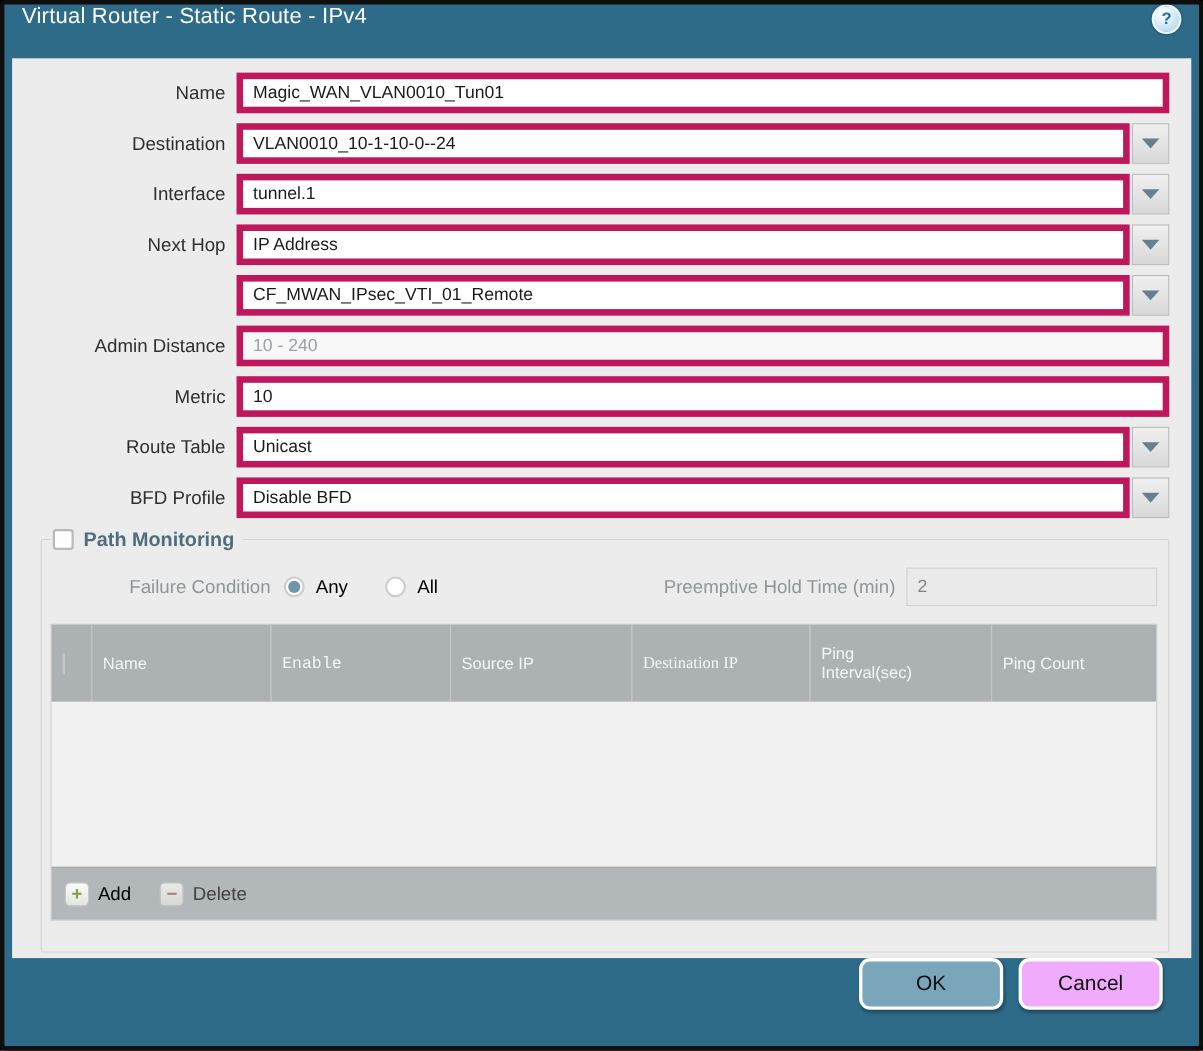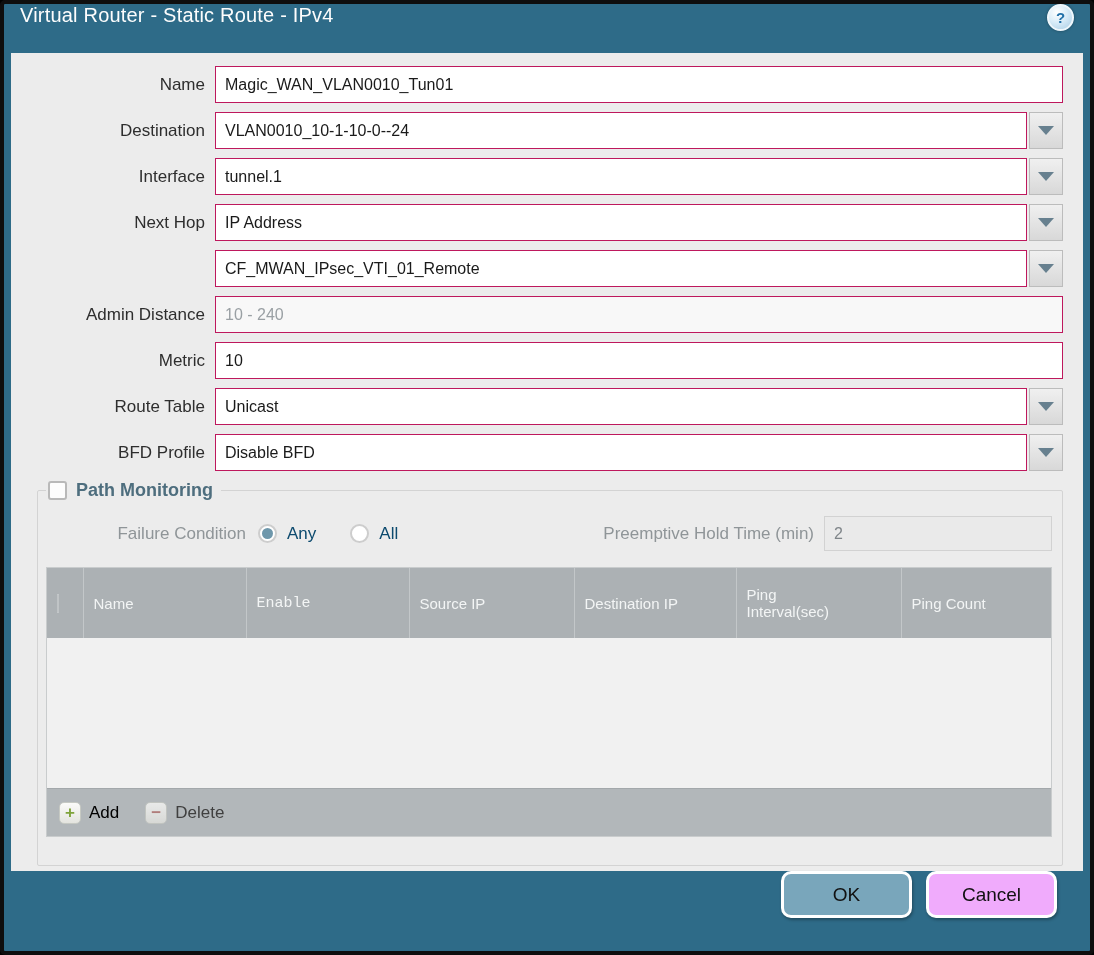--- a/index.html
+++ b/index.html
@@ -34,21 +34,21 @@
     background:#ECECEC; padding:13px 20px 0 16px; overflow:hidden;
   }
 
   .form-row { display:flex; align-items:center; margin-bottom:9px; height:37px; }
   .form-label {
     width:188px; text-align:right; padding-right:10px;
     font-size:17px; color:#2e2e2e; flex-shrink:0;
   }
   .field { flex:1; display:flex; height:37px; }
   .txt {
-    flex:1; height:37px; border:1px solid #be185d; background:#fff;
+    flex:1; height:37px; border:6px solid #be185d; background:#fff;
     font-family:"Liberation Sans", sans-serif;
     font-size:16px; color:#1a1a1a; padding:0 9px; outline:none; min-width:0;
   }
   .txt::placeholder { color:#9aa0a4; }
   .txt.dim { background:#f8f8f8; }
   .combo-btn {
     width:34px; height:37px; margin-left:2px;
     background:linear-gradient(#f0f0f0,#d8d8d8);
     border:1px solid #bcbcbc;
     display:flex; align-items:center; justify-content:center; cursor:pointer;
@@ -78,41 +78,41 @@
   .fc-label { width:212px; text-align:right; padding-right:12px; font-size:17px; color:#8f9598; }
   .radio {
     width:19px; height:19px; border-radius:50%;
     background:#fff; border:2px solid #cdcdcd;
     display:inline-flex; align-items:center; justify-content:center;
     cursor:pointer; flex-shrink:0;
   }
   .radio.checked::after {
     content:""; width:11px; height:11px; border-radius:50%; background:#6e97ab;
   }
-  .radio-label { font-size:17px; color:#0c4a6e; margin:0 34px 0 10px; }
+  .radio-label { font-size:17px; color:#000000; margin:0 34px 0 10px; }
   .pht-group { margin-left:auto; display:flex; align-items:center; }
   .pht-label { font-size:17px; color:#8f9598; padding-right:10px; }
   .pht-input {
     width:228px; height:35px; background:#eaeaea; border:1px solid #d2d2d2;
     font-family:"Liberation Sans", sans-serif;
     font-size:16px; color:#7f8589; padding:0 9px; outline:none;
   }
 
   
   .pm-table-wrap { margin-top:15px; border:1px solid #c9cccd; }
   table.pm-table { width:100%; border-collapse:collapse; table-layout:fixed; }
   .pm-table thead th {
     background:#ACB1B4; color:#f3f5f5; font-weight:400; font-size:15px;
     text-align:left; padding:8px 10px; height:70px; vertical-align:middle;
     border-right:1px solid #c3c7c9;
   }
   .pm-table thead th:last-child { border-right:none; }
   .col-check { width:36px; }
   .col-name { width:163px; } .col-enable { width:163px;font-family:Liberation Mono, monospace; } .col-srcip { width:165px; }
-  .col-dstip { width:162px; } .col-ping { width:165px; }
+  .col-dstip { width:162px;font-family:Liberation Serif, serif; } .col-ping { width:165px; }
   .hdr-checkbox {
     width:17px; height:17px; background:#d6d9da; border:1px solid #c0c4c6;
     border-radius:3px; cursor:pointer;
   }
   .wrap-narrow { display:inline-block; max-width:105px; }
   .pm-body { height:150px; background:#f1f1f1; }
 
   .pm-toolbar {
     background:#B2B7BA; height:48px; display:flex; align-items:center;
     gap:26px; padding-left:12px; border-top:1px solid #a3a8ab;

